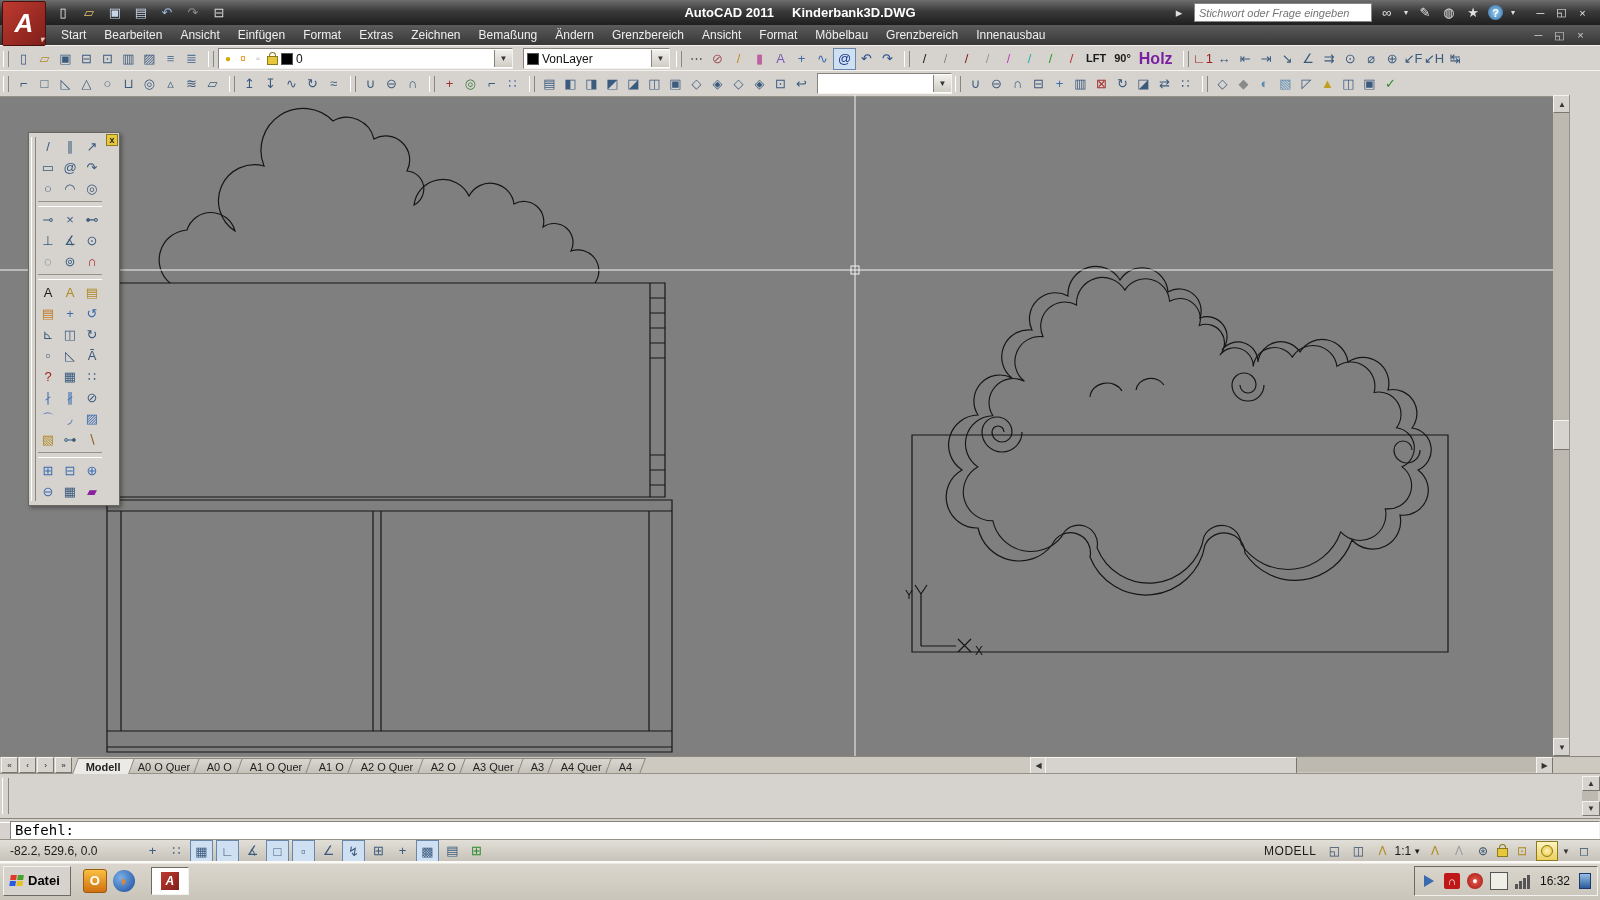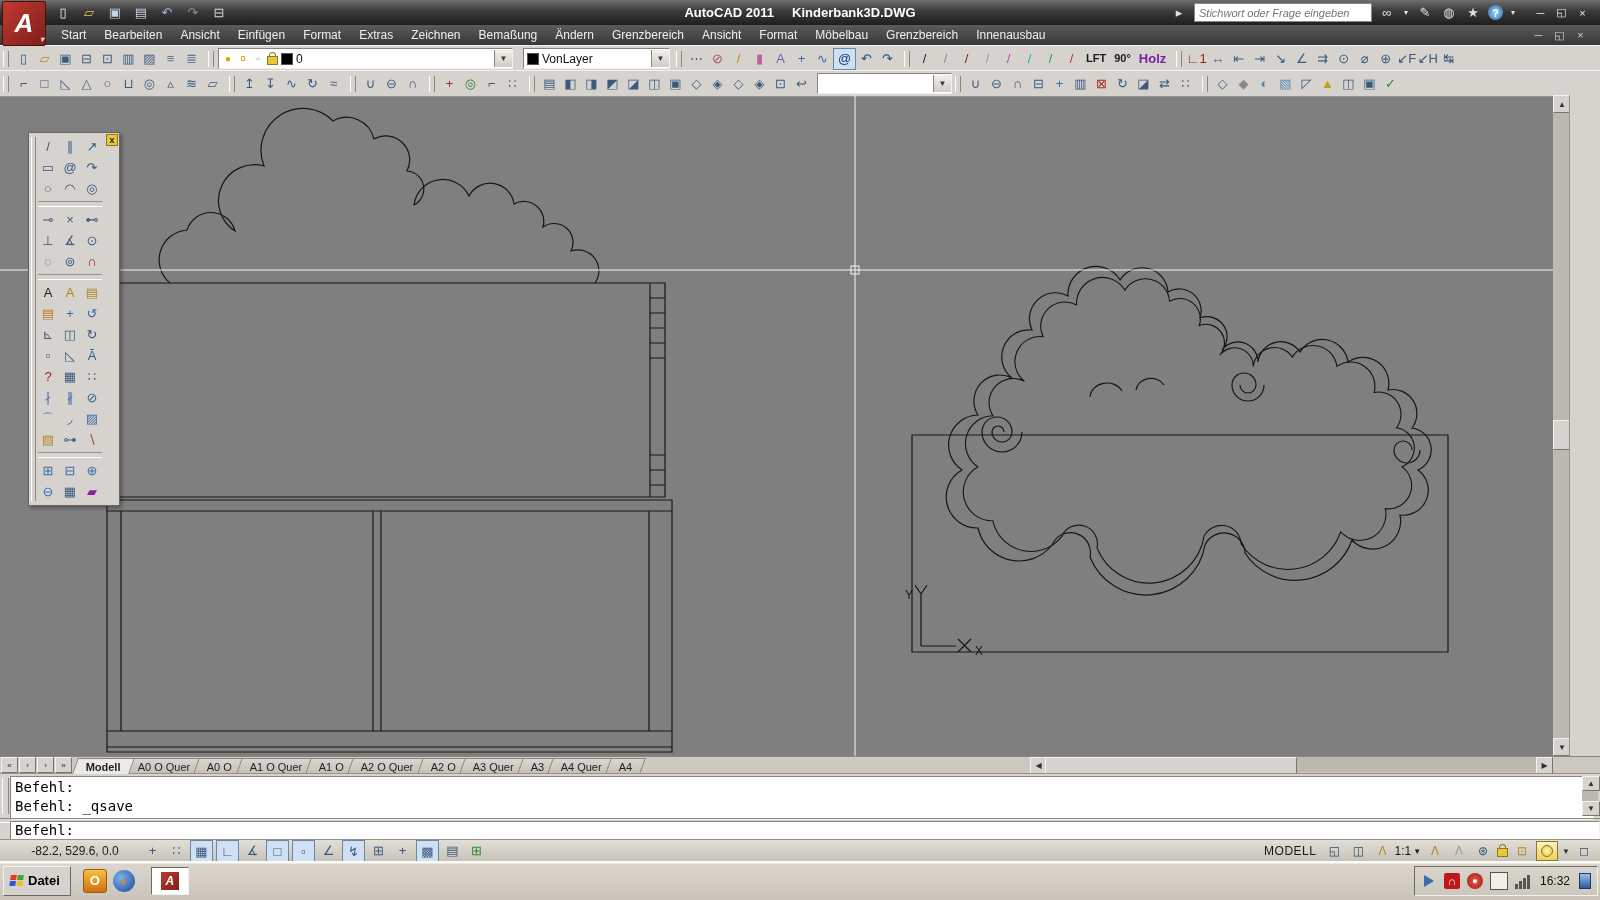--- a/index.html
+++ b/index.html
@@ -106,21 +106,21 @@
   #cmd-scroll .down{position:absolute;bottom:0;left:0;width:16px;height:13px;}
   #cmd-divider{position:absolute;left:0;top:44px;width:1600px;height:3px;
     border-top:1px solid #8a867e;border-bottom:1px solid #fff;}
   #cmd-prompt{position:absolute;left:10px;top:47px;width:1580px;height:18px;background:#fff;
     border:1px solid;border-color:#87837b #f4f2ee #f4f2ee #87837b;
     font-family:"DejaVu Sans Mono","Liberation Mono",monospace;font-size:14px;color:#000;padding:0 4px;}
 
   
   #statusbar{left:0;top:839px;width:1600px;height:22px;
     background:linear-gradient(#e2dfd8,#c6c2b9);border-top:1px solid #96928a;
-    display:flex;align-items:center;text-align:center;}
+    display:flex;align-items:center;}
   #coords{margin-left:10px;width:130px;font-size:12px;color:#1a1a1a;}
   #status-toggles{display:flex;gap:3px;margin-left:2px;}
   #status-right{margin-left:auto;display:flex;align-items:center;gap:4px;margin-right:6px;}
   #modell-label{font-size:12px;color:#1a1a1a;letter-spacing:.5px;margin-right:4px;}
   .srt{width:20px;height:18px;display:flex;align-items:center;justify-content:center;font-size:12px;color:#33506e;}
   #scale-group{display:flex;align-items:center;gap:2px;font-size:12px;color:#1a1a1a;}
   .bulb{width:10px;height:10px;border-radius:50%;background:radial-gradient(#fff6c8,#e8c020);border:1px solid #8a7a20;}
   .srt.pressedy{border:1px solid #8a7a20;background:linear-gradient(#fdf4c0,#ecd060);}
 
   
@@ -255,21 +255,21 @@
       <span class="ti" style="color: rgb(26, 26, 26);">/</span>
       <span class="ti" style="color: rgb(138, 138, 138);">/</span>
       <span class="ti" style="color: rgb(122, 26, 26);">/</span>
       <span class="ti" style="color: rgb(154, 154, 154);">/</span>
       <span class="ti" style="color: rgb(192, 64, 192);">/</span>
       <span class="ti" style="color: rgb(32, 176, 176);">/</span>
       <span class="ti" style="color: rgb(32, 160, 32);">/</span>
       <span class="ti" style="color: rgb(192, 48, 48);">/</span>
       <span class="ti" style="color: rgb(26, 26, 26); width: auto; padding: 0px 4px; font-size: 11px; font-weight: bold;">LFT</span>
       <span class="ti" style="color: rgb(26, 26, 26); width: auto; padding: 0px 4px; font-size: 11px; font-weight: bold;">90°</span>
-      <span class="ti" style="color: rgb(122, 32, 160); width: auto; padding: 0px 4px; font-size: 13px; font-weight: bold;">Holz</span>
+      <span class="ti" style="color: rgb(122, 32, 160); width: auto; padding: 0px 4px; font-size: 16px; font-weight: bold;">Holz</span>
     </div>
   <div class="strip">
       <span class="ti" style="color: rgb(160, 32, 32);">∟1</span>
       <span class="ti">↔</span>
       <span class="ti">⇤</span>
       <span class="ti">⇥</span>
       <span class="ti">↘</span>
       <span class="ti">∠</span>
       <span class="ti">⇉</span>
       <span class="ti">⊙</span>
@@ -524,22 +524,20 @@
   </div>
 </div>
 <div class="abs" id="hscroll">
   <span class="sbtn3d left">◀</span>
   <span class="thumb"></span>
   <span class="sbtn3d right">▶</span>
 </div>
 
 <div class="abs" id="command">
   <span id="cmd-grip"></span>
-  <div id="cmd-history"><span>Befehl:</span>
-<span>Befehl: _qsave</span></div>
   <div id="cmd-scroll">
     <span class="sbtn3d up">▲</span>
     <span class="sbtn3d down">▼</span>
   </div>
   <div id="cmd-divider"></div>
   <div id="cmd-prompt">Befehl:</div>
 </div>
 
 <div class="abs" id="statusbar">
   <span id="coords">-82.2, 529.6, 0.0</span>

